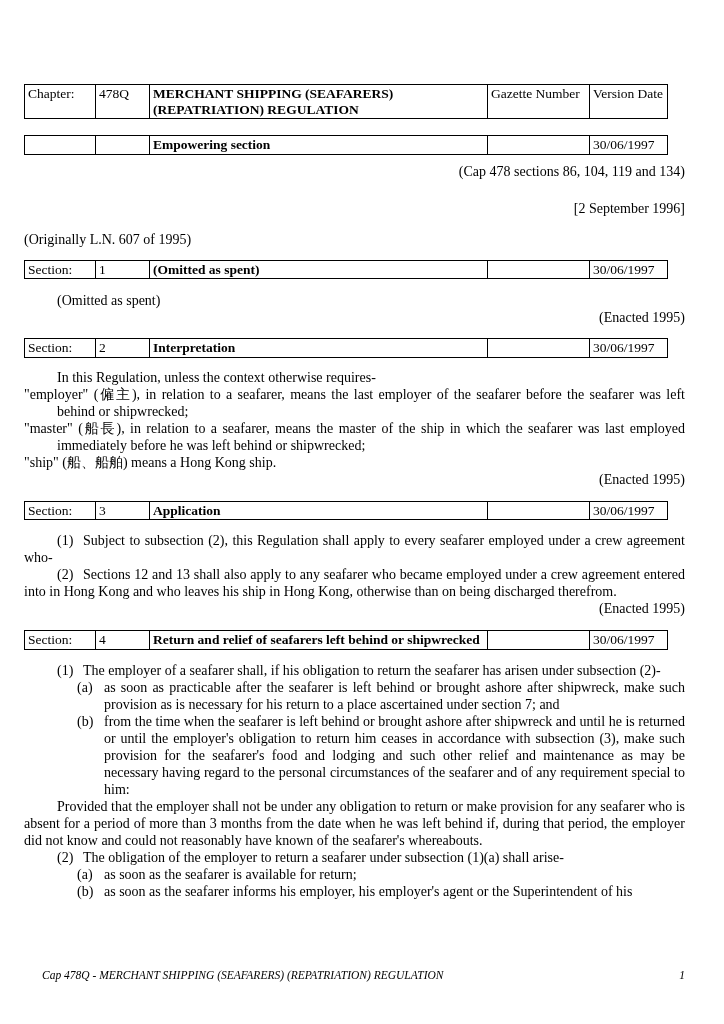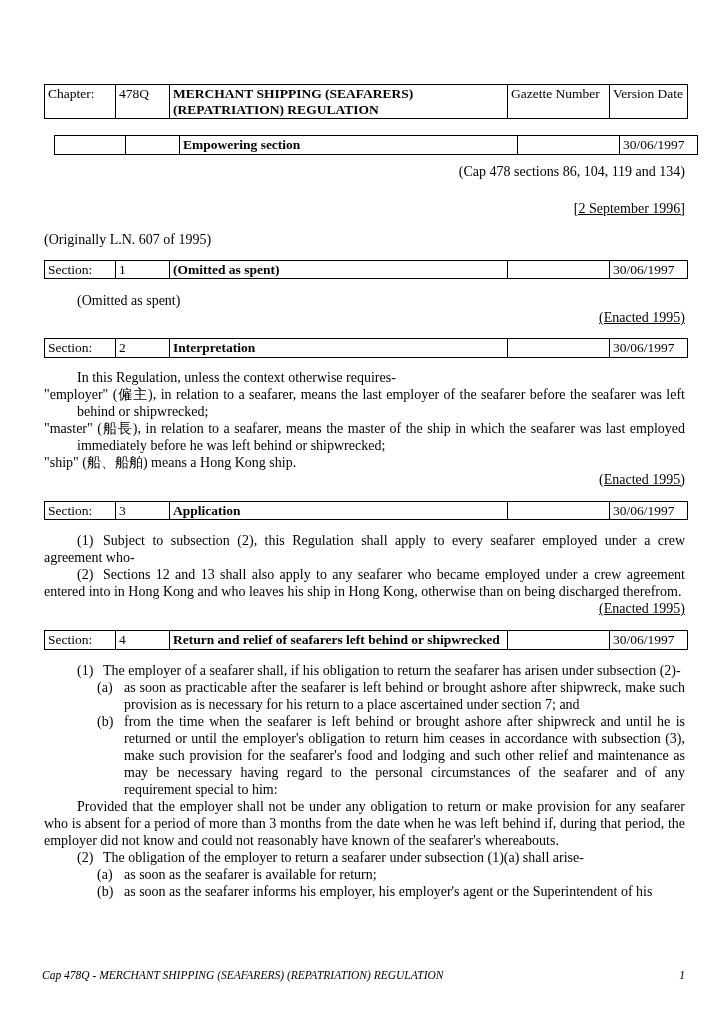--- a/index.html
+++ b/index.html
@@ -4,21 +4,21 @@
 <style>
   html, body { margin: 0; padding: 0; }
   body {
     width: 724px; height: 1024px;
     background: #ffffff; color: #000000;
     font-family: "Liberation Serif", serif;
     font-size: 14px;
     position: relative;
     overflow: hidden;
   }
-  .content { padding: 84px 39px 0 44px; box-sizing: border-box; }
+  .content { padding: 84px 39px 0 24px; box-sizing: border-box; }
 
   
   table.rowtbl {
     border-collapse: collapse;
     table-layout: fixed;
     width: 643px;
     font-size: 13.5px;
   }
   table.rowtbl td {
     border: 1px solid #000000;
@@ -32,30 +32,30 @@
   .c2 { width: 54px; }
   .c3 { width: 338px; }
   .c4 { width: 102px; }
   .c5 { width: 78px; }
   .bold { font-weight: bold; }
   td.nowrap { white-space: nowrap; }
 
   
   p { margin: 0; line-height: 17px; }
   .just { text-align: justify; }
-  .right { text-align: right; text-decoration: underline; }
+  .right { text-align: right; }
   .center { text-align: center; }
   .indent { text-indent: 33px; }           
   .def { padding-left: 33px; text-indent: -33px; }  
   .item2 { margin-left: 80px; text-indent: -27px; } 
   .m1 { display: inline-block; width: 26px; text-indent: 0; }
   .m2 { display: inline-block; width: 27px; text-indent: 0; }
 
   
-  .mt16 { margin-top: 16px; margin-left: 10px; }
+  .mt16 { margin-top: 16px; }
   .mt13 { margin-top: 13px; }
   .mt12 { margin-top: 12px; }
   .mt11 { margin-top: 11px; }
   .mt8  { margin-top: 8px; text-align: right; }
   .mt20 { margin-top: 20px; }
   .mt14 { margin-top: 14px; }
 
   
   .footer {
     position: absolute;

